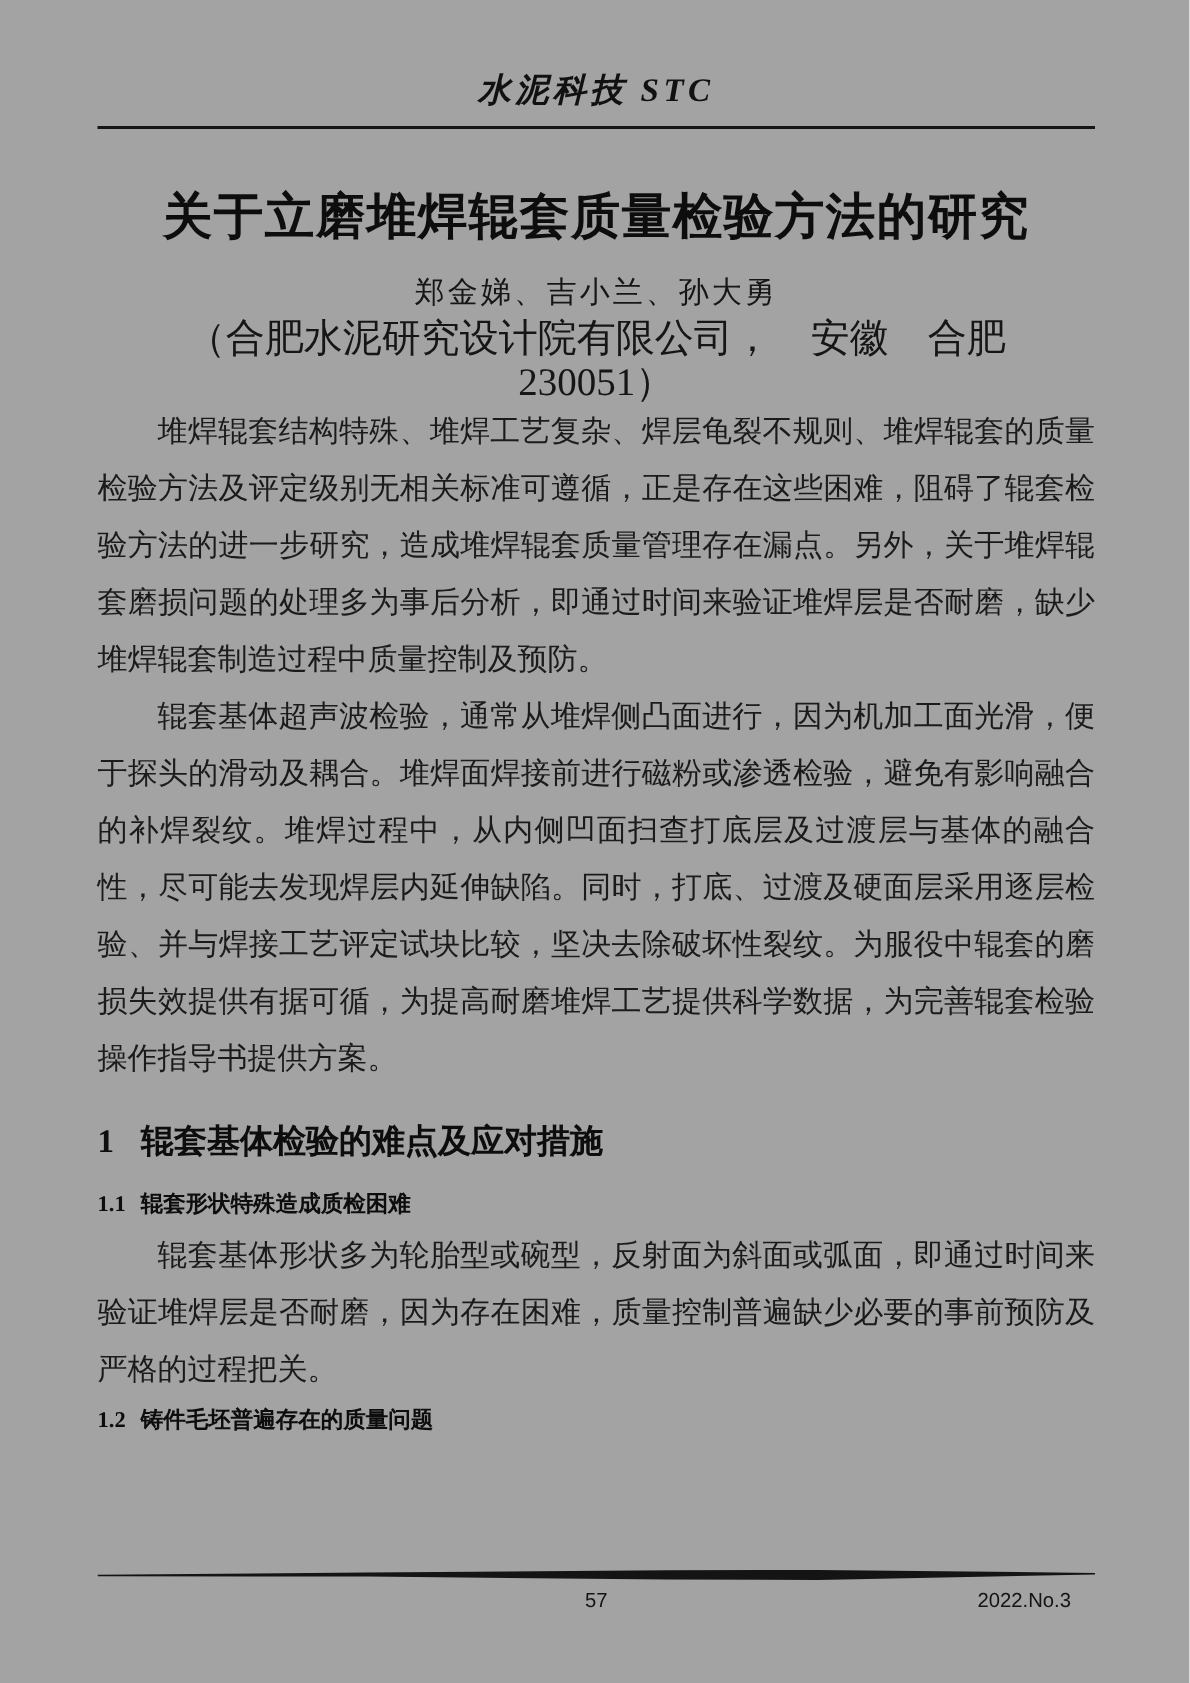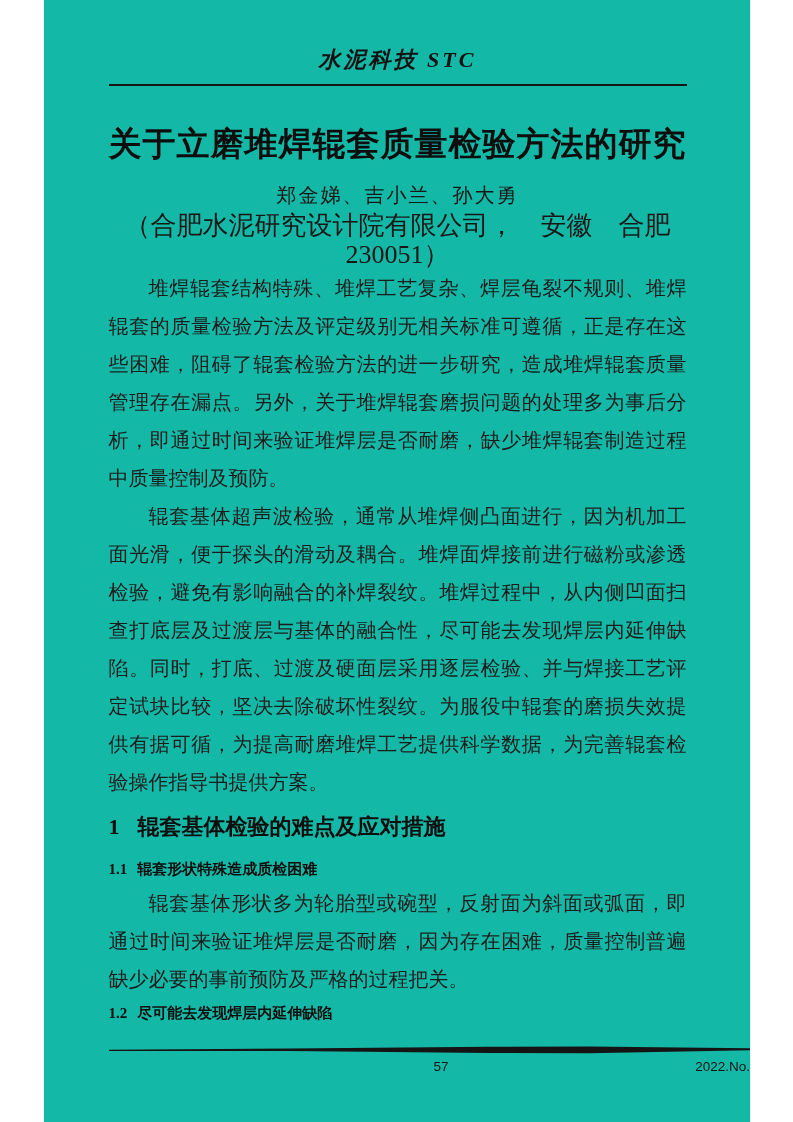--- a/index.html
+++ b/index.html
@@ -2,24 +2,24 @@
 <html lang="zh"><head>
 <meta charset="utf-8">
 <style>
   html, body {
     margin: 0;
     padding: 0;
     background: #ffffff;
   }
   .page {
     position: relative;
-    width: 706px;
+    width: 793px;
     height: 1122px;
     margin: 0 auto;
-    background: #14b8a6;
+    background: #a3a3a3;
     box-sizing: border-box;
     padding: 0 63px 0 65px;
     overflow: hidden;
     outline: 1px solid #ededed;
     color: #1a1a1a;
     font-family: "Liberation Serif", "DejaVu Serif", serif;
   }
 
   
   .journal-header {
@@ -68,21 +68,21 @@
 
   
   .h1-heading {
     margin-top: 24px;
     font-family: "Liberation Sans", "DejaVu Sans", sans-serif;
     font-size: 22px;
     line-height: 31px;
     font-weight: 700;
     color: #0d0d0d;
   }
-  .h1-heading.tight { margin-top: 10px; }
+  .h1-heading.tight { margin-top: 20px; }
   .h1-heading .h-num { margin-right: 18px; font-family: "Liberation Serif", serif; font-weight: 700; }
   .h2-heading {
     margin-top: 12px;
     font-family: "Liberation Sans", "DejaVu Sans", sans-serif;
     font-size: 15px;
     line-height: 30px;
     font-weight: 700;
     color: #0d0d0d;
   }
   .h2-heading.flush { margin-top: 0; }
@@ -152,21 +152,21 @@
     <span class="h-num">1</span><span class="h-text">辊套基体检验的难点及应对措施</span>
   </div>
 
   <div class="h2-heading">
     <span class="h-num">1.1</span><span class="h-text">辊套形状特殊造成质检困难</span>
   </div>
 
   <p class="body-para">辊套基体形状多为轮胎型或碗型，反射面为斜面或弧面，即通过时间来验证堆焊层是否耐磨，因为存在困难，质量控制普遍缺少必要的事前预防及严格的过程把关。</p>
 
   <div class="h2-heading flush">
-    <span class="h-num">1.2</span><span class="h-text">尽可能去发现焊层内延伸缺陷</span>
+    <span class="h-num">1.2</span><span class="h-text">铸件毛坯普遍存在的质量问题</span>
   </div>
 
 
   <div class="page-footer">
     <svg class="footer-rule-svg" viewBox="0 0 665 9" preserveAspectRatio="none" xmlns="http://www.w3.org/2000/svg">
       <polygon fill="#141414" points="0,3.8 180,2.4 380,0.8 480,0.6 665,2.6 665,3.7 480,7.3 380,7.0 180,5.0 0,4.9"></polygon>
     </svg>
     <div class="footer-row">
       <span class="page-number">57</span>
       <span class="issue-number">2022.No.3</span>

